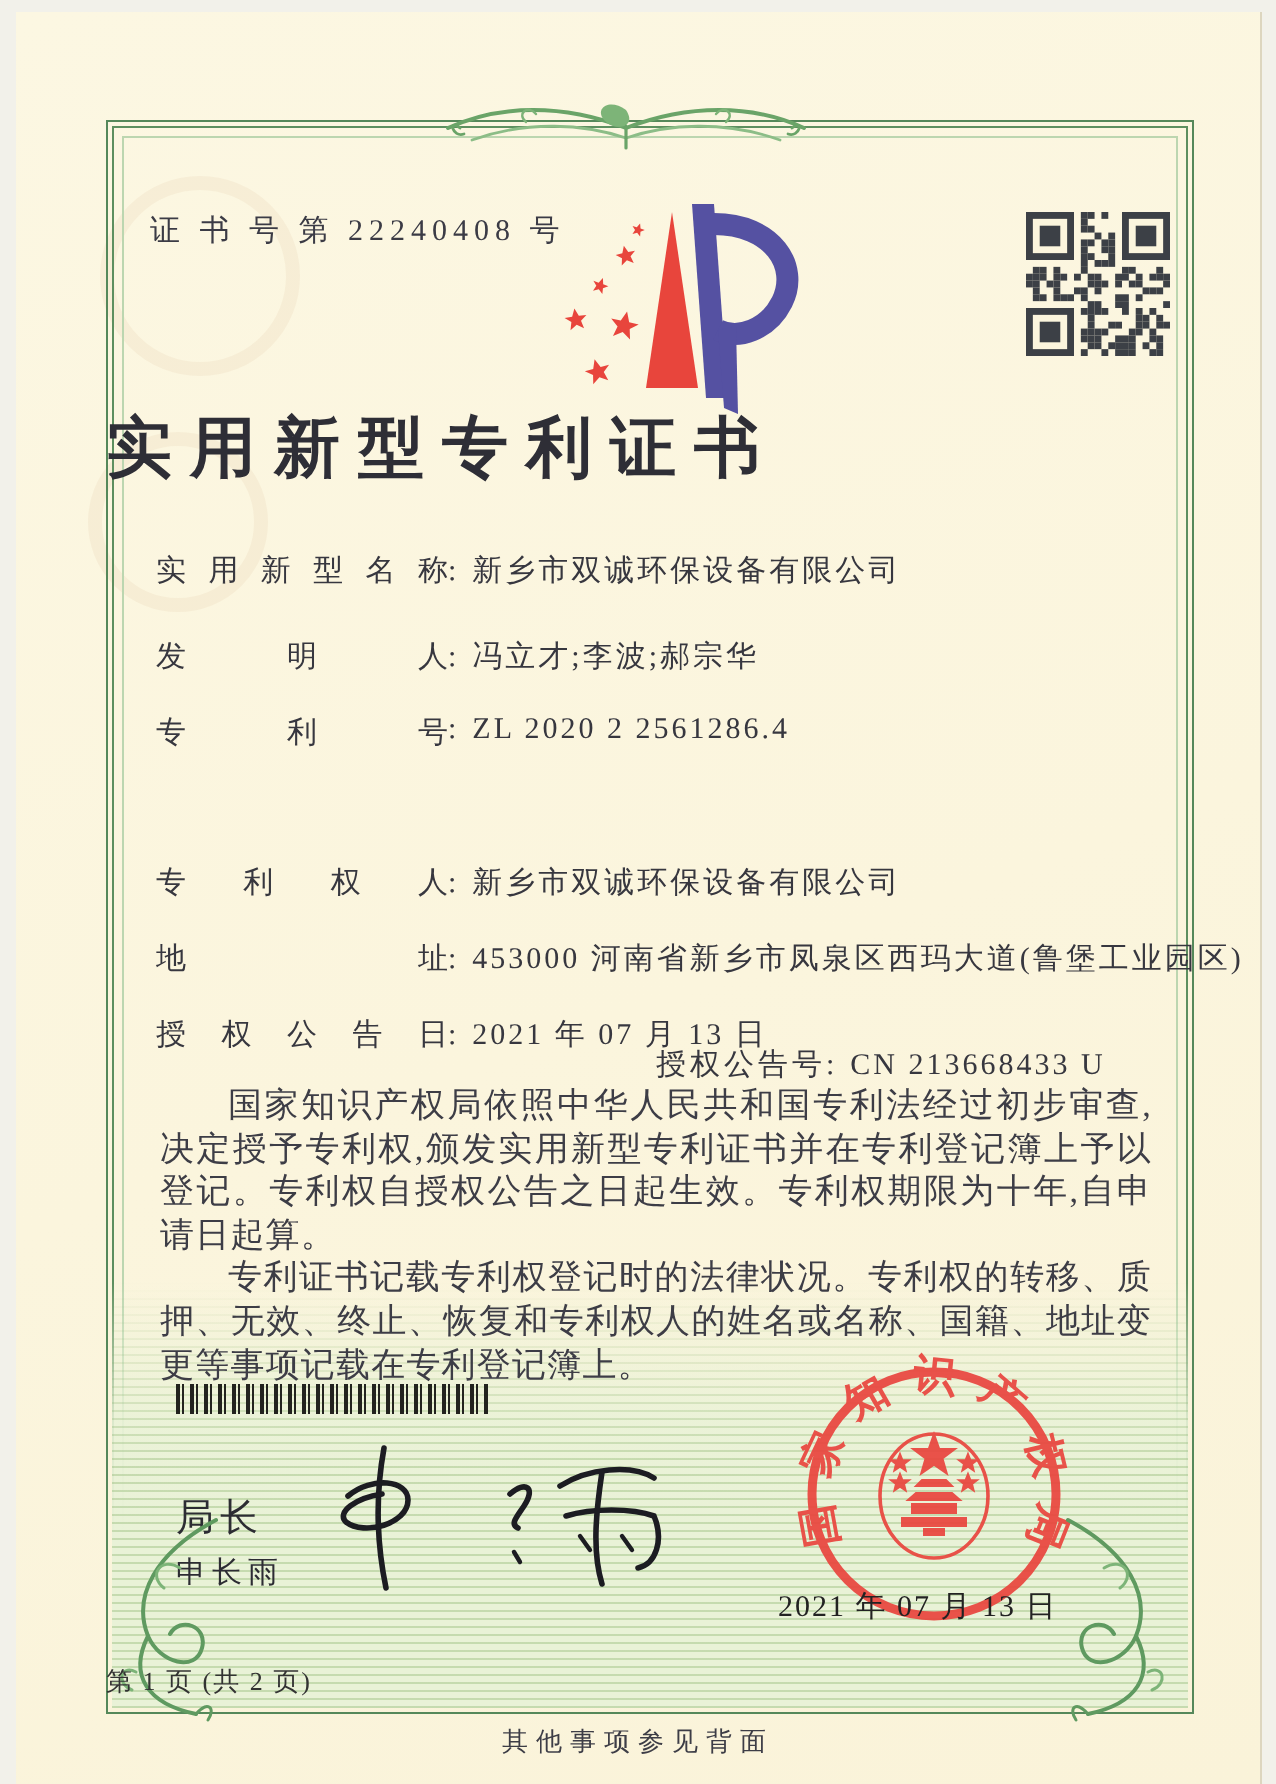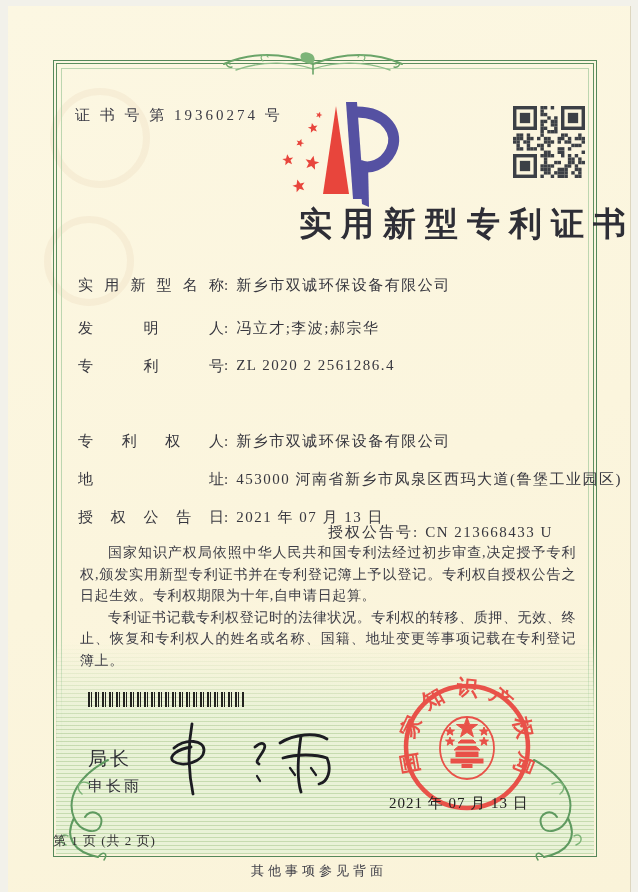--- a/index.html
+++ b/index.html
@@ -16,28 +16,28 @@
   .frame{position:absolute;left:45px;top:54px;width:542px;height:795px;border:1px solid #55885a;}
   .frame-in1{position:absolute;inset:2px;border:1px solid #5d8f5f;}
   .frame-in2{position:absolute;inset:7px;border:1px solid #bcd6b0;}
   .band{position:absolute;left:2px;right:2px;bottom:2px;height:213px;
     background:linear-gradient(to bottom,rgba(233,242,215,0) 0,rgba(233,242,215,.9) 70px,#e9f2d7 130px);}
   .band-lines{position:absolute;inset:0;
     background:repeating-linear-gradient(0deg,rgba(130,175,100,.34) 0 1px,transparent 1px 4px);
     -webkit-mask-image:linear-gradient(to bottom,transparent 0,#000 90px);
     mask-image:linear-gradient(to bottom,transparent 0,#000 90px);}
   .cert-no{position:absolute;left:67px;top:100px;font-size:15px;letter-spacing:3px;color:#3b3b45;}
-  .title{position:absolute;left:45px;top:196px;width:542px;text-align:right;
-    font-size:33px;font-weight:700;letter-spacing:9px;color:#2e2e36;padding-left:40px;}
+  .title{position:absolute;left:45px;top:196px;width:542px;text-align:left;
+    font-size:33px;font-weight:700;letter-spacing:9px;color:#2e2e36;}
   .row{position:absolute;left:70px;width:500px;height:22px;font-size:15px;color:#37373f;white-space:nowrap;}
   .row .lbl{display:inline-block;width:146px;text-align:justify;text-align-last:justify;vertical-align:top;}
   .row .val{margin-left:8px;letter-spacing:1.5px;}
   .grant-no{position:absolute;left:250px;top:0;margin-top:15px;}
   .grant-no .lbl2{letter-spacing:2px;}
-  .paras{position:absolute;left:72px;top:536px;width:496px;font-size:14px;line-height:21.6px;
+  .paras{position:absolute;left:72px;top:536px;width:496px;font-size:17px;line-height:21.6px;
     color:#3d3d46;text-align:justify;letter-spacing:.6px;}
   .paras p{margin:0;text-indent:2em;}
   .barcode{position:absolute;left:80px;top:686px;width:156px;height:15px;
     background:repeating-linear-gradient(90deg,#23231f 0 2px,transparent 2px 3px,#23231f 3px 4px,transparent 4px 7px,#23231f 7px 9px,transparent 9px 10px,#23231f 10px 11px,transparent 11px 14px);}
   .director-title{position:absolute;left:80px;top:740px;font-size:19px;letter-spacing:3px;color:#2c2c33;}
   .director-name{position:absolute;left:80px;top:771px;font-size:15px;letter-spacing:3px;color:#2c2c33;}
   .signature{position:absolute;left:150px;top:710px;}
   .seal{position:absolute;left:384px;top:666px;opacity:.92;}
   .seal-date{position:absolute;left:381px;top:788px;font-size:15px;letter-spacing:1px;color:#222;z-index:5;}
   .page-info{position:absolute;left:45px;top:826px;width:542px;text-align:left;
@@ -92,21 +92,21 @@
   <svg class="corner right" width="66" height="104" viewBox="0 0 66 104">
     <g fill="none" stroke="#5f9a60" stroke-width="2" stroke-linecap="round">
       <path d="M62,2 C32,18 20,40 28,60 C34,74 52,78 55,66 C58,55 44,50 39,59"></path>
       <path d="M28,60 C18,80 28,94 52,99"></path>
       <path d="M44,26 C34,20 28,30 36,36" stroke-width="1.5" stroke="#7db478"></path>
       <path d="M22,78 C14,74 12,84 20,87" stroke-width="1.5" stroke="#7db478"></path>
       <path d="M52,99 C58,92 62,96 58,102" stroke-width="1.5"></path>
     </g>
   </svg>
 
-  <div class="cert-no">证 书 号 第 19360274 号</div>
+  <div class="cert-no">证 书 号 第 22240408 号</div>
 
   <svg class="logo" width="140" height="118" viewBox="0 0 140 118">
     <defs>
       <polygon id="star5" points="0,-10 2.9,-3.2 9.5,-3.1 4.2,1.2 5.9,8.1 0,4.2 -5.9,8.1 -4.2,1.2 -9.5,-3.1 -2.9,-3.2"></polygon>
     </defs>
     <polygon points="66,4 79,92 53,92" fill="#e8453c"></polygon>
     <polygon points="76,0 87,0 94,97 83,97" fill="#5551a2"></polygon>
     <path d="M87,10 C116,10 130,31 121,49 C114,63 99,68 89,63" fill="none" stroke="#5551a2" stroke-width="11"></path>
     <polygon points="89,63 98,61 99,105 92,102" fill="#5551a2"></polygon>
     <g fill="#e8453c">

